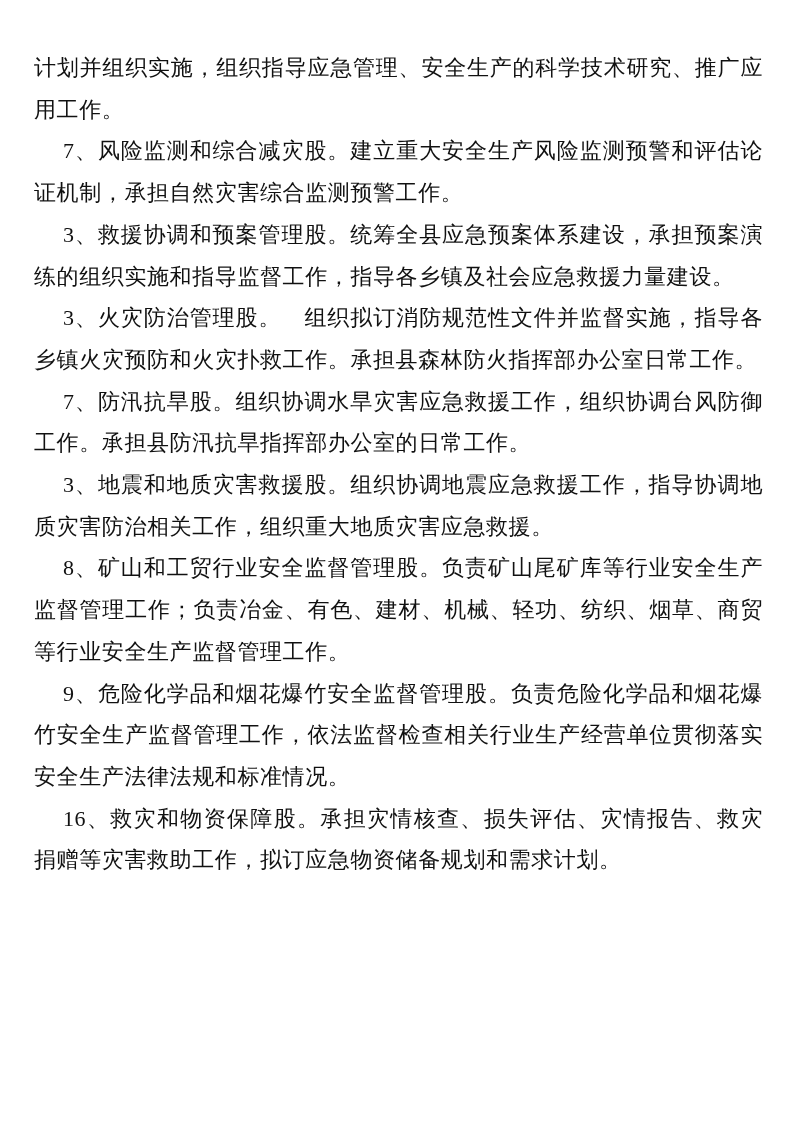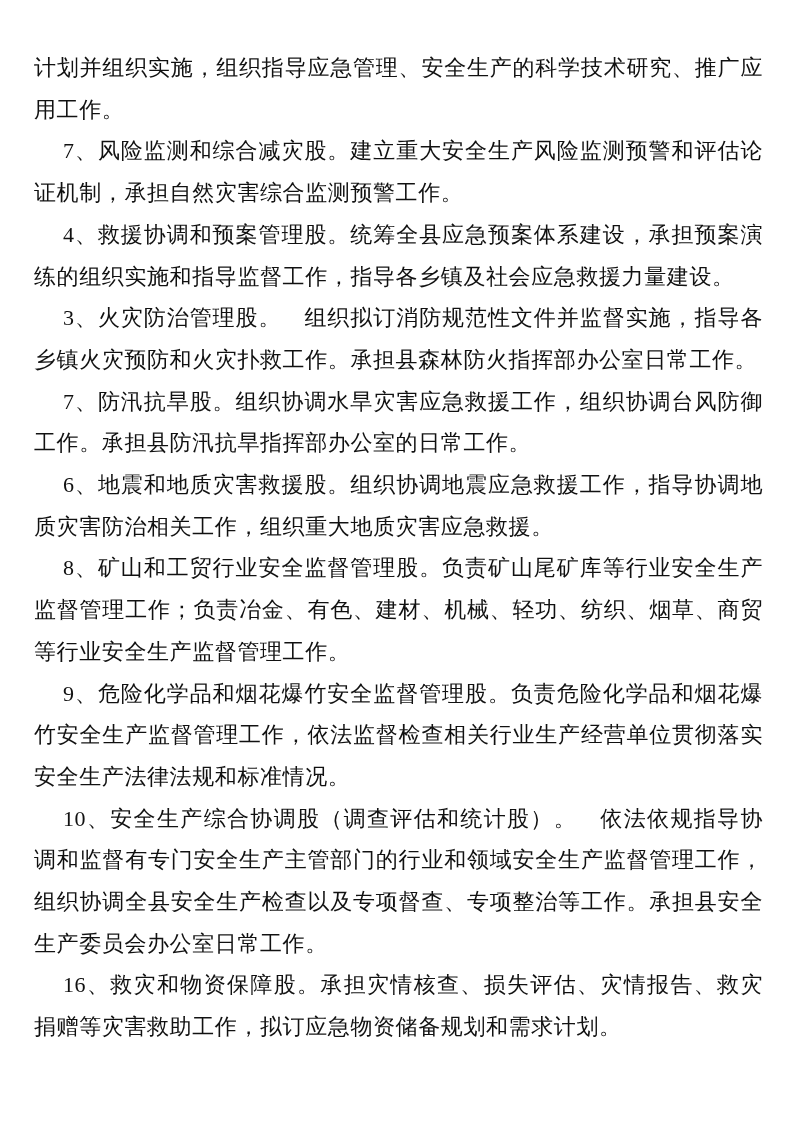--- a/index.html
+++ b/index.html
@@ -28,21 +28,20 @@
   .page p.indent {
     text-indent: 29px;
   }
 </style>
 </head>
 <body>
 
 <div class="page">
   <p>计划并组织实施，组织指导应急管理、安全生产的科学技术研究、推广应用工作。</p>
   <p class="indent">7、风险监测和综合减灾股。建立重大安全生产风险监测预警和评估论证机制，承担自然灾害综合监测预警工作。</p>
-  <p class="indent">4、救援协调和预案管理股。统筹全县应急预案体系建设，承担预案演练的组织实施和指导监督工作，指导各乡镇及社会应急救援力量建设。</p>
+  <p class="indent">3、救援协调和预案管理股。统筹全县应急预案体系建设，承担预案演练的组织实施和指导监督工作，指导各乡镇及社会应急救援力量建设。</p>
   <p class="indent">3、火灾防治管理股。　组织拟订消防规范性文件并监督实施，指导各乡镇火灾预防和火灾扑救工作。承担县森林防火指挥部办公室日常工作。</p>
   <p class="indent">7、防汛抗旱股。组织协调水旱灾害应急救援工作，组织协调台风防御工作。承担县防汛抗旱指挥部办公室的日常工作。</p>
-  <p class="indent">6、地震和地质灾害救援股。组织协调地震应急救援工作，指导协调地质灾害防治相关工作，组织重大地质灾害应急救援。</p>
+  <p class="indent">3、地震和地质灾害救援股。组织协调地震应急救援工作，指导协调地质灾害防治相关工作，组织重大地质灾害应急救援。</p>
   <p class="indent">8、矿山和工贸行业安全监督管理股。负责矿山尾矿库等行业安全生产监督管理工作；负责冶金、有色、建材、机械、轻功、纺织、烟草、商贸等行业安全生产监督管理工作。</p>
   <p class="indent">9、危险化学品和烟花爆竹安全监督管理股。负责危险化学品和烟花爆竹安全生产监督管理工作，依法监督检查相关行业生产经营单位贯彻落实安全生产法律法规和标准情况。</p>
-  <p class="indent">10、安全生产综合协调股（调查评估和统计股）。　依法依规指导协调和监督有专门安全生产主管部门的行业和领域安全生产监督管理工作，组织协调全县安全生产检查以及专项督查、专项整治等工作。承担县安全生产委员会办公室日常工作。</p>
   <p class="indent">16、救灾和物资保障股。承担灾情核查、损失评估、灾情报告、救灾捐赠等灾害救助工作，拟订应急物资储备规划和需求计划。</p>
 </div>
 
 </body></html>

